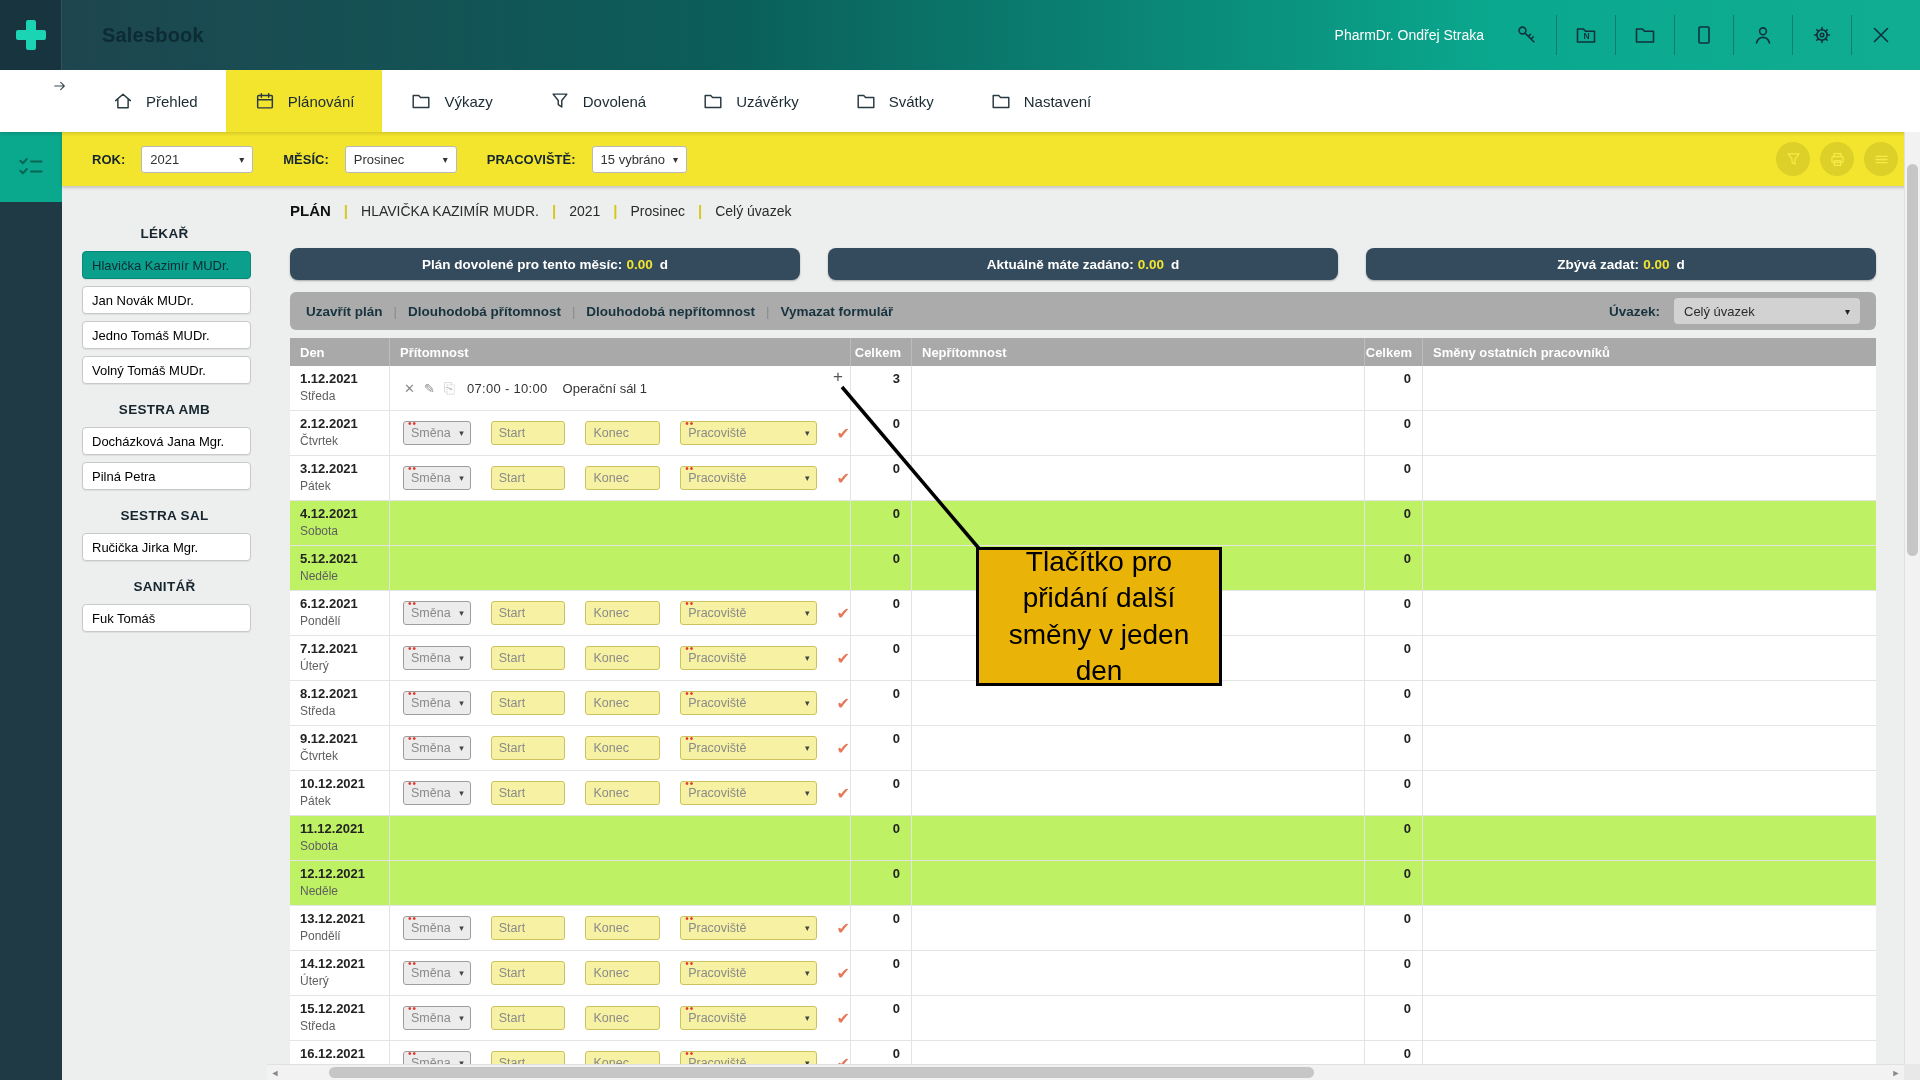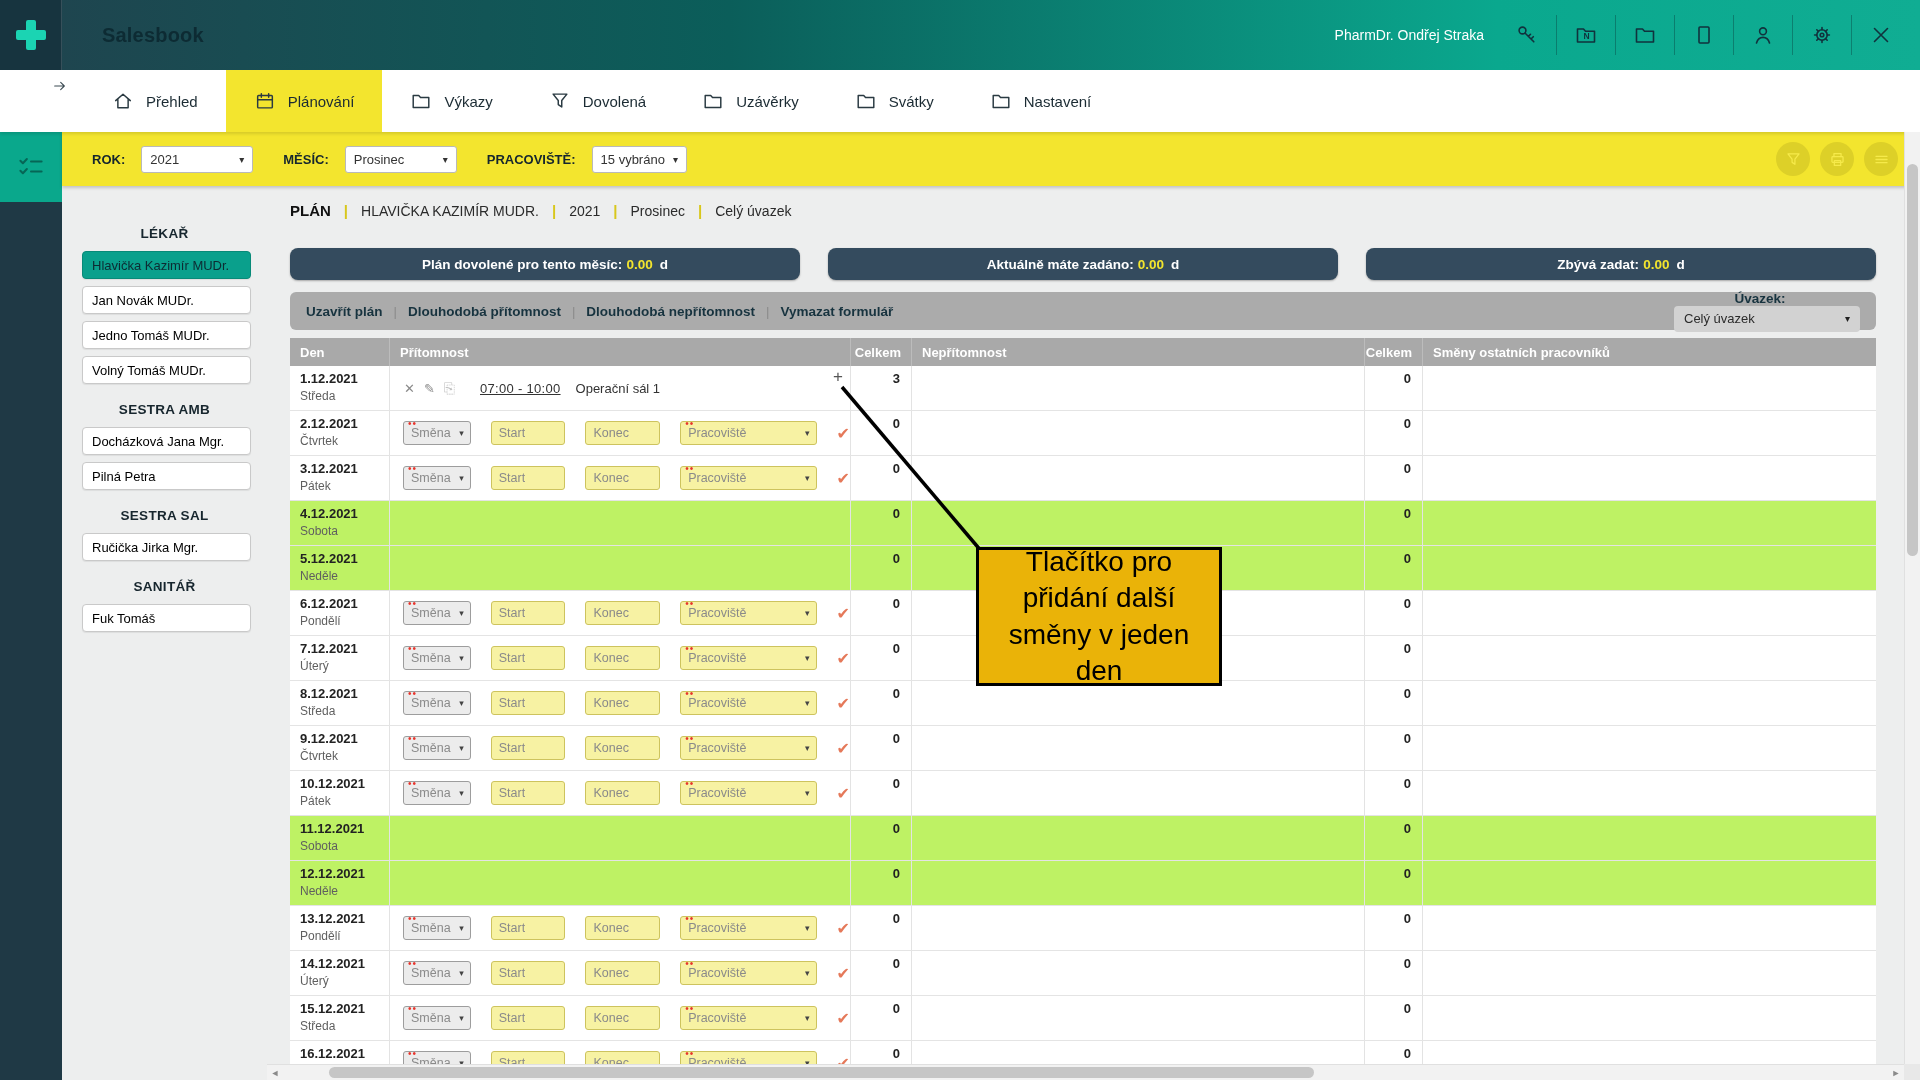--- a/index.html
+++ b/index.html
@@ -78,21 +78,21 @@
   .pill { flex:1; height:32px; background:#344b5e; border-radius:8px; display:flex; align-items:center;
     justify-content:center; box-shadow:0 1px 2px rgba(0,0,0,.3); }
   .pill .plabel { color:#ffffff; font-weight:bold; font-size:13.5px; }
   .pill .pvalue { color:#f3e52e; font-weight:bold; font-size:13.5px; margin-left:4px; }
   .pill .punit  { color:#ffffff; font-weight:bold; font-size:13.5px; margin-left:7px; }
 
   .actionbar { position:absolute; left:23px; top:106px; width:1586px; height:38px; background:#ababab;
     border-radius:6px; display:flex; align-items:center; padding:0 16px; }
   .action-link { font-size:13.5px; font-weight:bold; color:#17333f; cursor:pointer; white-space:nowrap; }
   .action-sep { color:#8a8a8a; margin:0 11px; font-size:13px; }
-  .uvazek { margin-left:auto; display:flex; align-items:center;flex-direction:column; }
+  .uvazek { margin-left:auto; display:flex; align-items:center; }
   .uvazek-label { font-size:13.5px; font-weight:bold; color:#17333f; margin-right:14px; }
   .uvazek-select { width:186px; height:26px; background:#d2d2d2; border-radius:4px; display:flex;
     align-items:center; padding:0 10px; font-size:13px; color:#2b2b2b; cursor:pointer; }
   .uvazek-select .chev { margin-left:auto; font-size:10px; color:#222; }
 
   
   .ptable { position:absolute; left:23px; top:152px; width:1586px; height:726px; overflow:hidden;
     background:#ffffff; }
   .thead,.trow { display:grid; grid-template-columns:99px 461px 61px 453px 58px 1fr; }
   .thead { height:28px; background:#a9a9a9; }
@@ -120,21 +120,21 @@
   .sel-smena { width:68px; background:#ececec; border:1px solid #9d9d9d; }
   .inp-time { width:75px; background:#f7f2a3; border:1px solid #cdc35e; }
   .sel-prac { width:137px; background:#f7f2a3; border:1px solid #cdc35e; }
   .check { color:#e5795a; font-size:16px; font-weight:bold; cursor:pointer; }
 
   .shift-entry { display:flex; align-items:center; height:100%; padding-left:14px; gap:9px;
     font-size:13px; color:#333; }
   .icon-x { color:#8a8a8a; font-size:13px; cursor:pointer; }
   .icon-edit { color:#8a8a8a; font-size:13px; cursor:pointer; }
   .icon-copy { color:#c2c2c2; font-size:14px; cursor:pointer; }
-  .entry-time { margin-left:16px; letter-spacing:.3px;text-decoration:underline; }
+  .entry-time { margin-left:3px; letter-spacing:.3px; }
   .entry-place { margin-left:6px; }
   .plus-btn { position:absolute; right:7px; top:2px; font-size:17px; color:#555; cursor:pointer;
     line-height:17px; }
 
   
   .arrow-overlay { position:absolute; left:0; top:0; width:1920px; height:1080px;
     pointer-events:none; z-index:8; }
   .callout { position:absolute; left:976px; top:547px; width:246px; height:139px; background:#eab308;
     border:3px solid #000; z-index:9; display:flex; align-items:center; justify-content:center;
     text-align:center; padding:4px 8px; }

